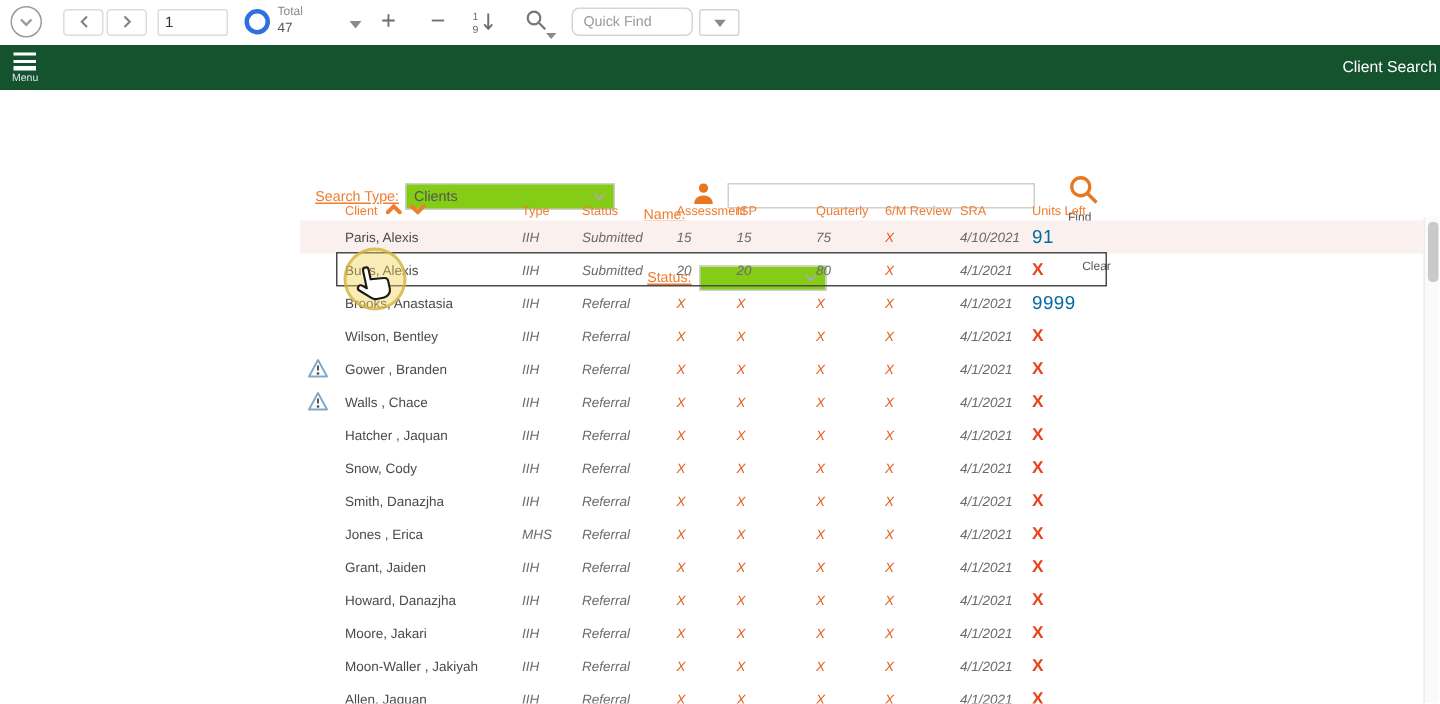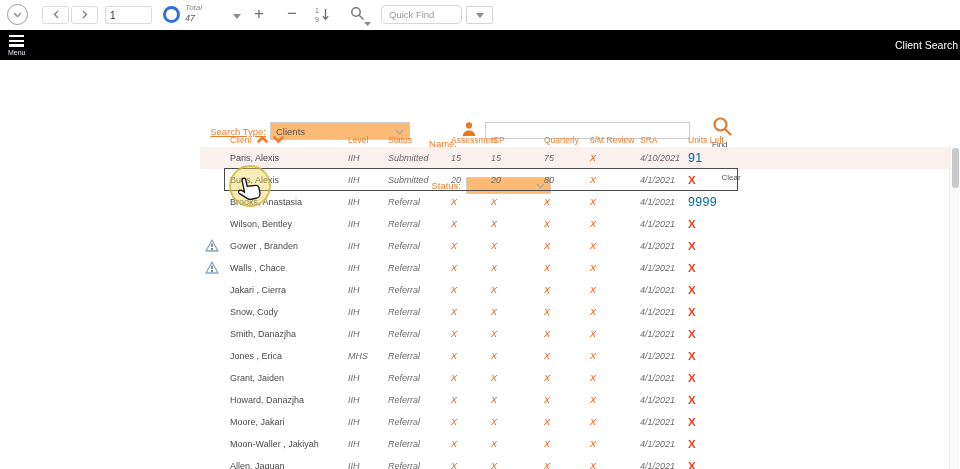--- a/index.html
+++ b/index.html
@@ -8,45 +8,45 @@
 
   
   .toolbar { position:absolute; top:0; left:0; width:960px; height:30px; background:#fff; z-index:5; }
   .toolbar > * { position:absolute; }
   .tb-btn { border:1px solid #dcdcdc; border-radius:3px; background:#fff; display:flex; align-items:center; justify-content:center; cursor:pointer; }
   .tb-collapse { left:7px; top:4px; width:21px; height:21px; border:1.5px solid #9a9a9a; border-radius:50%; display:flex; align-items:center; justify-content:center; }
   .tb-back { left:42px; top:6px; width:27px; height:18px; }
   .tb-fwd  { left:71px; top:6px; width:27px; height:18px; }
   .tb-page { left:105px; top:6px; width:47px; height:18px; border:1px solid #dcdcdc; border-radius:2px; font-size:10px; color:#333; padding:0 4px; font-family:"Liberation Sans",sans-serif; }
   .tb-ring { left:163px; top:6px; width:17px; height:17px; border:3.5px solid #2F6FDE; border-radius:50%; }
-  .tb-total { left:185px; top:3px; line-height:1.2;font-style:italic; }
+  .tb-total { left:185px; top:3px; line-height:1.2; }
   .tb-total .t1 { font-size:8px; color:#8a8a8a; }
   .tb-total .t2 { font-size:9px; color:#555; }
   .tb-caret { left:233px; top:11px; }
   .tb-plus  { left:248px; top:1px; width:22px; height:26px; font-size:17px; color:#6e6e6e; display:flex; align-items:center; justify-content:center; cursor:pointer; }
   .tb-minus { left:281px; top:1px; width:22px; height:26px; font-size:17px; color:#6e6e6e; display:flex; align-items:center; justify-content:center; cursor:pointer; }
   .tb-sort  { left:314px; top:6px; cursor:pointer; }
   .tb-searchico { left:350px; top:6px; cursor:pointer; }
   .tb-searchcaret { left:364px; top:18px; }
   .tb-quickfind { left:381px; top:5px; width:81px; height:19px; border:1px solid #d5d5d5; border-radius:5px; font-size:9.5px; padding:0 7px; color:#444; font-family:"Liberation Sans",sans-serif; }
   .tb-quickfind::placeholder { color:#9a9a9a; }
   .tb-combo { left:466px; top:6px; width:27px; height:18px; border:1px solid #d5d5d5; border-radius:2px; display:flex; align-items:center; justify-content:center; cursor:pointer; }
 
   
-  .menubar { position:absolute; top:30px; left:0; width:960px; height:30px; background:#000000; z-index:4; }
+  .menubar { position:absolute; top:30px; left:0; width:960px; height:30px; background:#14532d; z-index:4; }
   .hamburger { position:absolute; left:9px; top:5px; cursor:pointer; }
   .hamburger div { width:15px; height:2.4px; background:#fff; margin-bottom:2.2px; }
   .menu-label { position:absolute; left:8px; top:19px; font-size:7px; color:#dfe8f2; }
   .bar-title { position:absolute; right:2px; top:9px; font-size:10.5px; color:#fff; }
 
   
   .form { position:absolute; top:60px; left:0; width:960px; height:73px; background:#fff; }
   .form > * { position:absolute; }
   .flabel { color:#ED7D31; font-size:9.5px; text-align:right;text-decoration:underline; }
-  .fselect { border:1px solid #cfcfcf; background:#fdba74; height:18px; display:flex; align-items:center; padding:0 5px; color:#555; font-size:9.5px; cursor:pointer; }
+  .fselect { border:1px solid #cfcfcf; background:#84cc16; height:18px; display:flex; align-items:center; padding:0 5px; color:#555; font-size:9.5px; cursor:pointer; }
   .fselect .chev { margin-left:auto; }
   .finput { border:1px solid #cfcfcf; height:17px; font-size:9.5px; padding:0 4px; color:#444; font-family:"Liberation Sans",sans-serif; }
   .l-searchtype { left:180px; top:66px; width:86px; }
   .s-clients { left:270px; top:62px; width:140px; }
   .l-name { left:417px; top:78px; width:40px; }
   .ico-person { left:461px; top:61px; }
   .i-name { left:485px; top:62px; width:205px; }
   .l-program { left:395px; top:93px; width:66px; }
   .s-program { left:466px; top:90px; width:50px; height:17px; }
   .l-assigned { left:525px; top:93px; width:60px; }
@@ -203,21 +203,21 @@
   <div class="hcell"></div>
   <div class="hcell hclient">
     <span>Client</span>
     <span><svg width="11" height="7" viewBox="0 0 11 7">
           <path d="M1.5 5.5L5.5 1.5l4 4" fill="none" stroke="#ED7D31" stroke-width="2.6" stroke-linecap="round"></path>
         </svg></span>
     <span><svg width="11" height="7" viewBox="0 0 11 7">
           <path d="M1.5 1.5l4 4 4-4" fill="none" stroke="#ED7D31" stroke-width="2.6" stroke-linecap="round"></path>
         </svg></span>
   </div>
-  <div class="hcell">Level</div>
+  <div class="hcell">Type</div>
   <div class="hcell">Status</div>
   <div class="hcell">Assessment</div>
   <div class="hcell">ISP</div>
   <div class="hcell">Quarterly</div>
   <div class="hcell">6/M Review</div>
   <div class="hcell">SRA</div>
   <div class="hcell">Units Left</div>
   <div></div>
 </div>
 
@@ -351,21 +351,21 @@
     <div class="trow grid-cols">
     <div class="cell warn-wrap">
       <span class="warn-icon" style="visibility: hidden;">
         <svg width="14" height="13" viewBox="0 0 14 13">
             <path d="M7 1L13 12H1Z" fill="none" stroke="#7fa8c9" stroke-width="1.3" stroke-linejoin="round"></path>
             <path d="M7 4.6v3.4" stroke="#444" stroke-width="1.2"></path>
             <circle cx="7" cy="10" r=".9" fill="#444"></circle>
           </svg>
       </span>
     </div>
-    <div class="cell c-client">Jakari , Cierra</div>
+    <div class="cell c-client">Hatcher , Jaquan</div>
     <div class="cell c-it">IIH</div>
     <div class="cell c-it">Referral</div>
     <div class="cell c-it x-val">X</div>
     <div class="cell c-it x-val">X</div>
     <div class="cell c-it x-val">X</div>
     <div class="cell c-it x-val">X</div>
     <div class="cell c-it">4/1/2021</div>
     <div class="cell c-units units-x">X</div>
     <div></div>
   </div>

